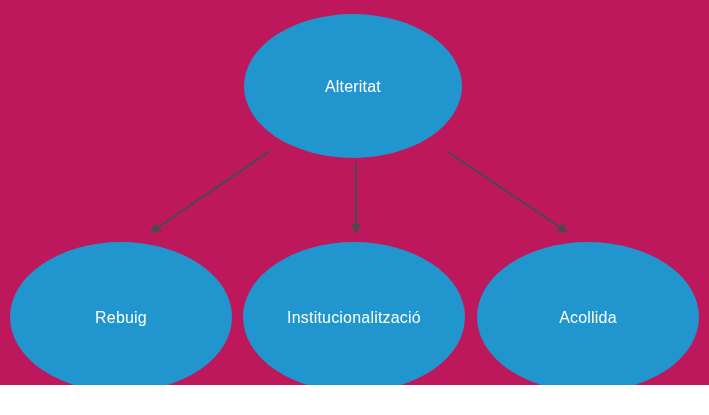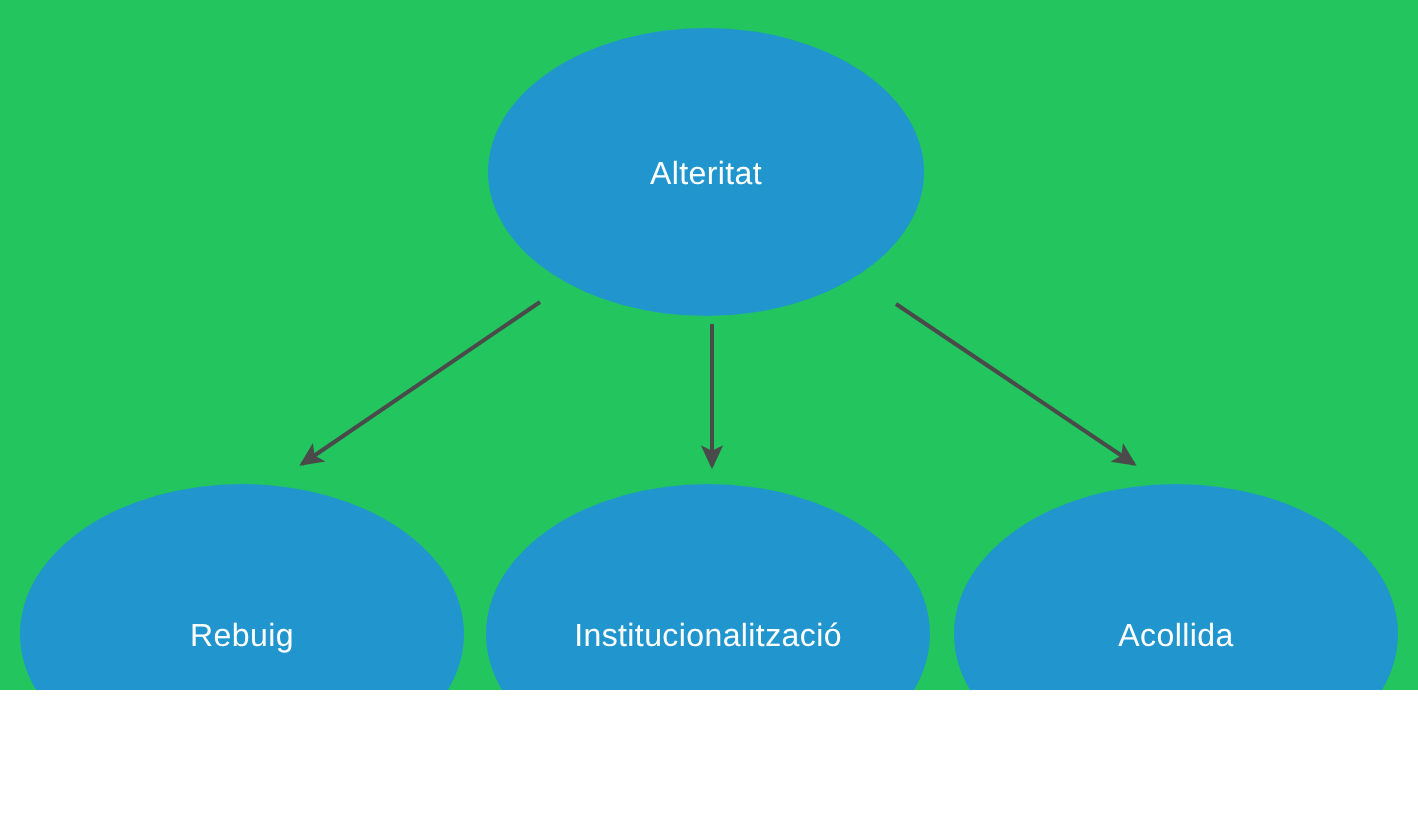--- a/index.html
+++ b/index.html
@@ -6,22 +6,22 @@
     margin: 0;
     padding: 0;
     background: #ffffff;
   }
   body {
     font-family: "Liberation Sans", sans-serif;
   }
   #canvas {
     position: relative;
     width: 709px;
-    height: 345px;
-    background: #22c55e;
+    height: 385px;
+    background: #be185d;
     overflow: hidden;
   }
   #diagram-svg {
     position: absolute;
     top: 0;
     left: 0;
     width: 709px;
     height: 415px;
     display: block;
   }

